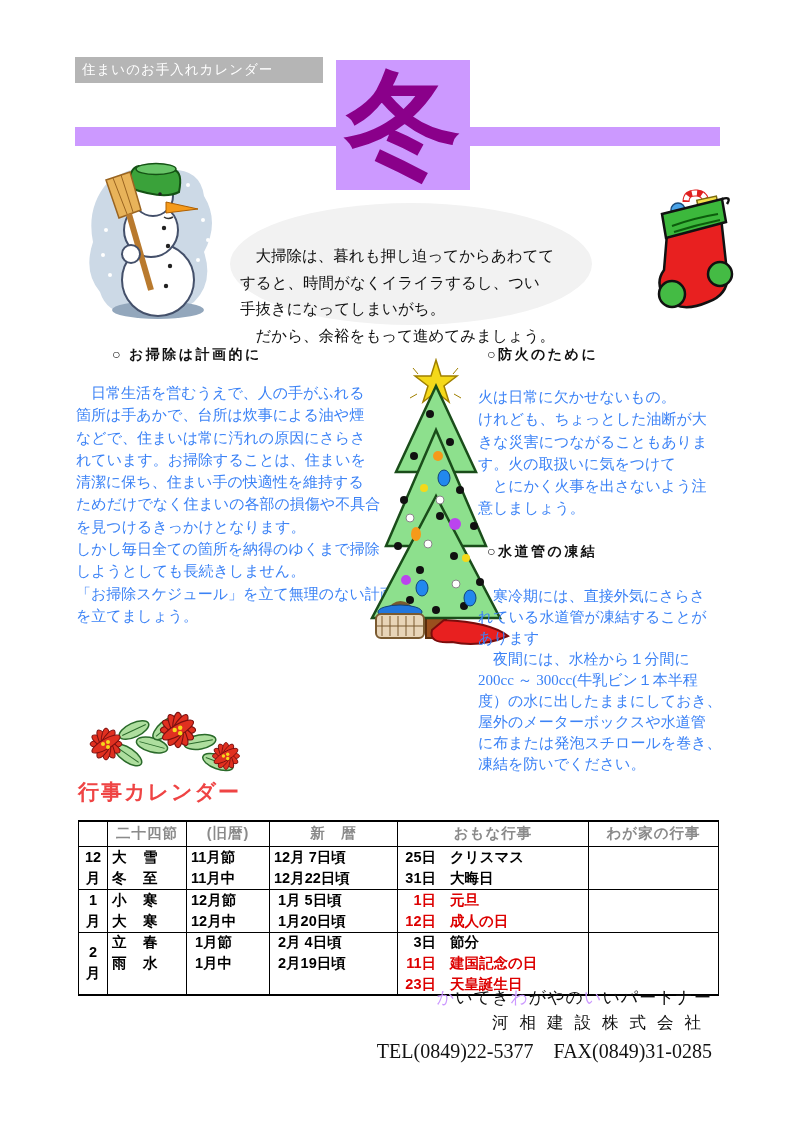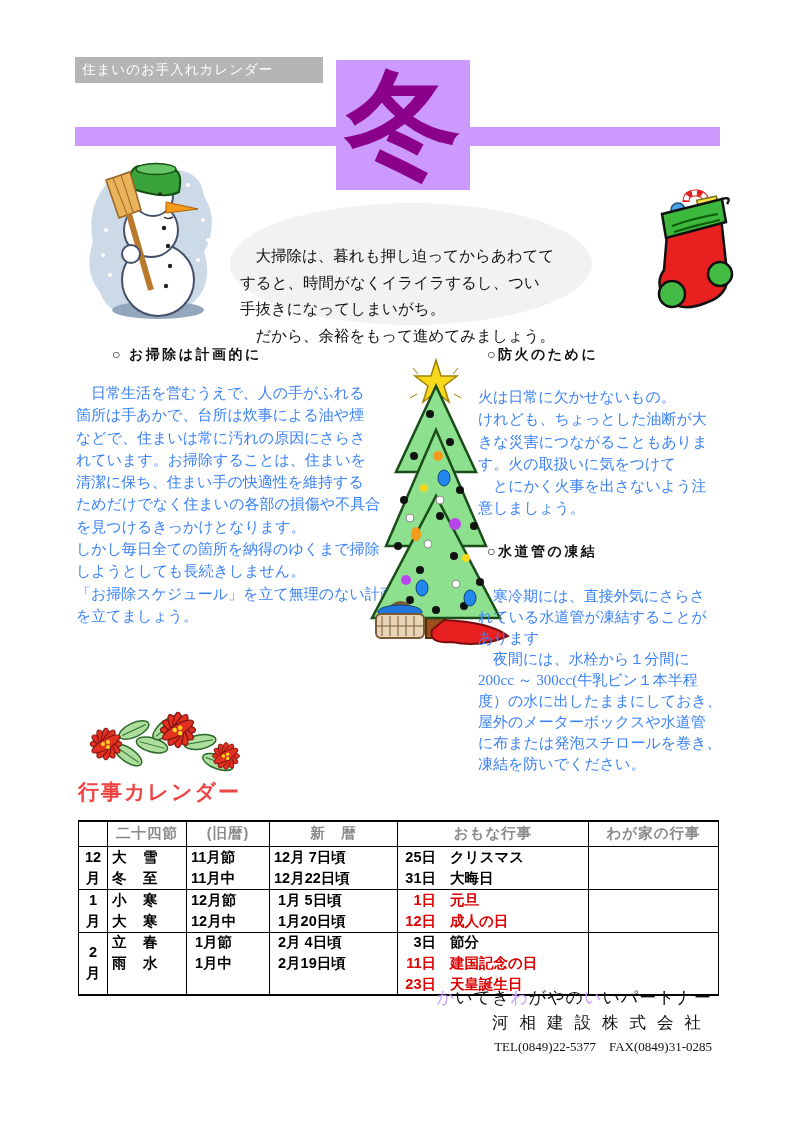--- a/index.html
+++ b/index.html
@@ -49,21 +49,21 @@
   td.sekki{letter-spacing:1px;}
   td.kyu,td.shin{white-space:pre;}
   td.ev .day{display:inline-block;width:34px;text-align:right;}
   td.ev .nm{margin-left:14px;}
   .red{color:var(--red);}
   .accent{color:var(--accent-purple);}
 
   .footer{right:82px;text-align:right;color:#111;}
   .f-slogan{top:986px;font-size:17px;letter-spacing:1px;}
   .f-company{top:1012px;font-size:16.5px;letter-spacing:11px;font-family:"Liberation Sans","DejaVu Sans",sans-serif;}
-  .f-tel{top:1038px;font-size:13px;font-family:"Liberation Serif","DejaVu Serif",serif;}
+  .f-tel{top:1038px;font-size:20px;font-family:"Liberation Serif","DejaVu Serif",serif;}
 </style>
 </head>
 <body>
 
 <div class="page">
 
   <div class="abs title-box">住まいのお手入れカレンダー</div>
   <div class="abs purple-bar"></div>
   <div class="abs season-box">
     <span>冬</span>

